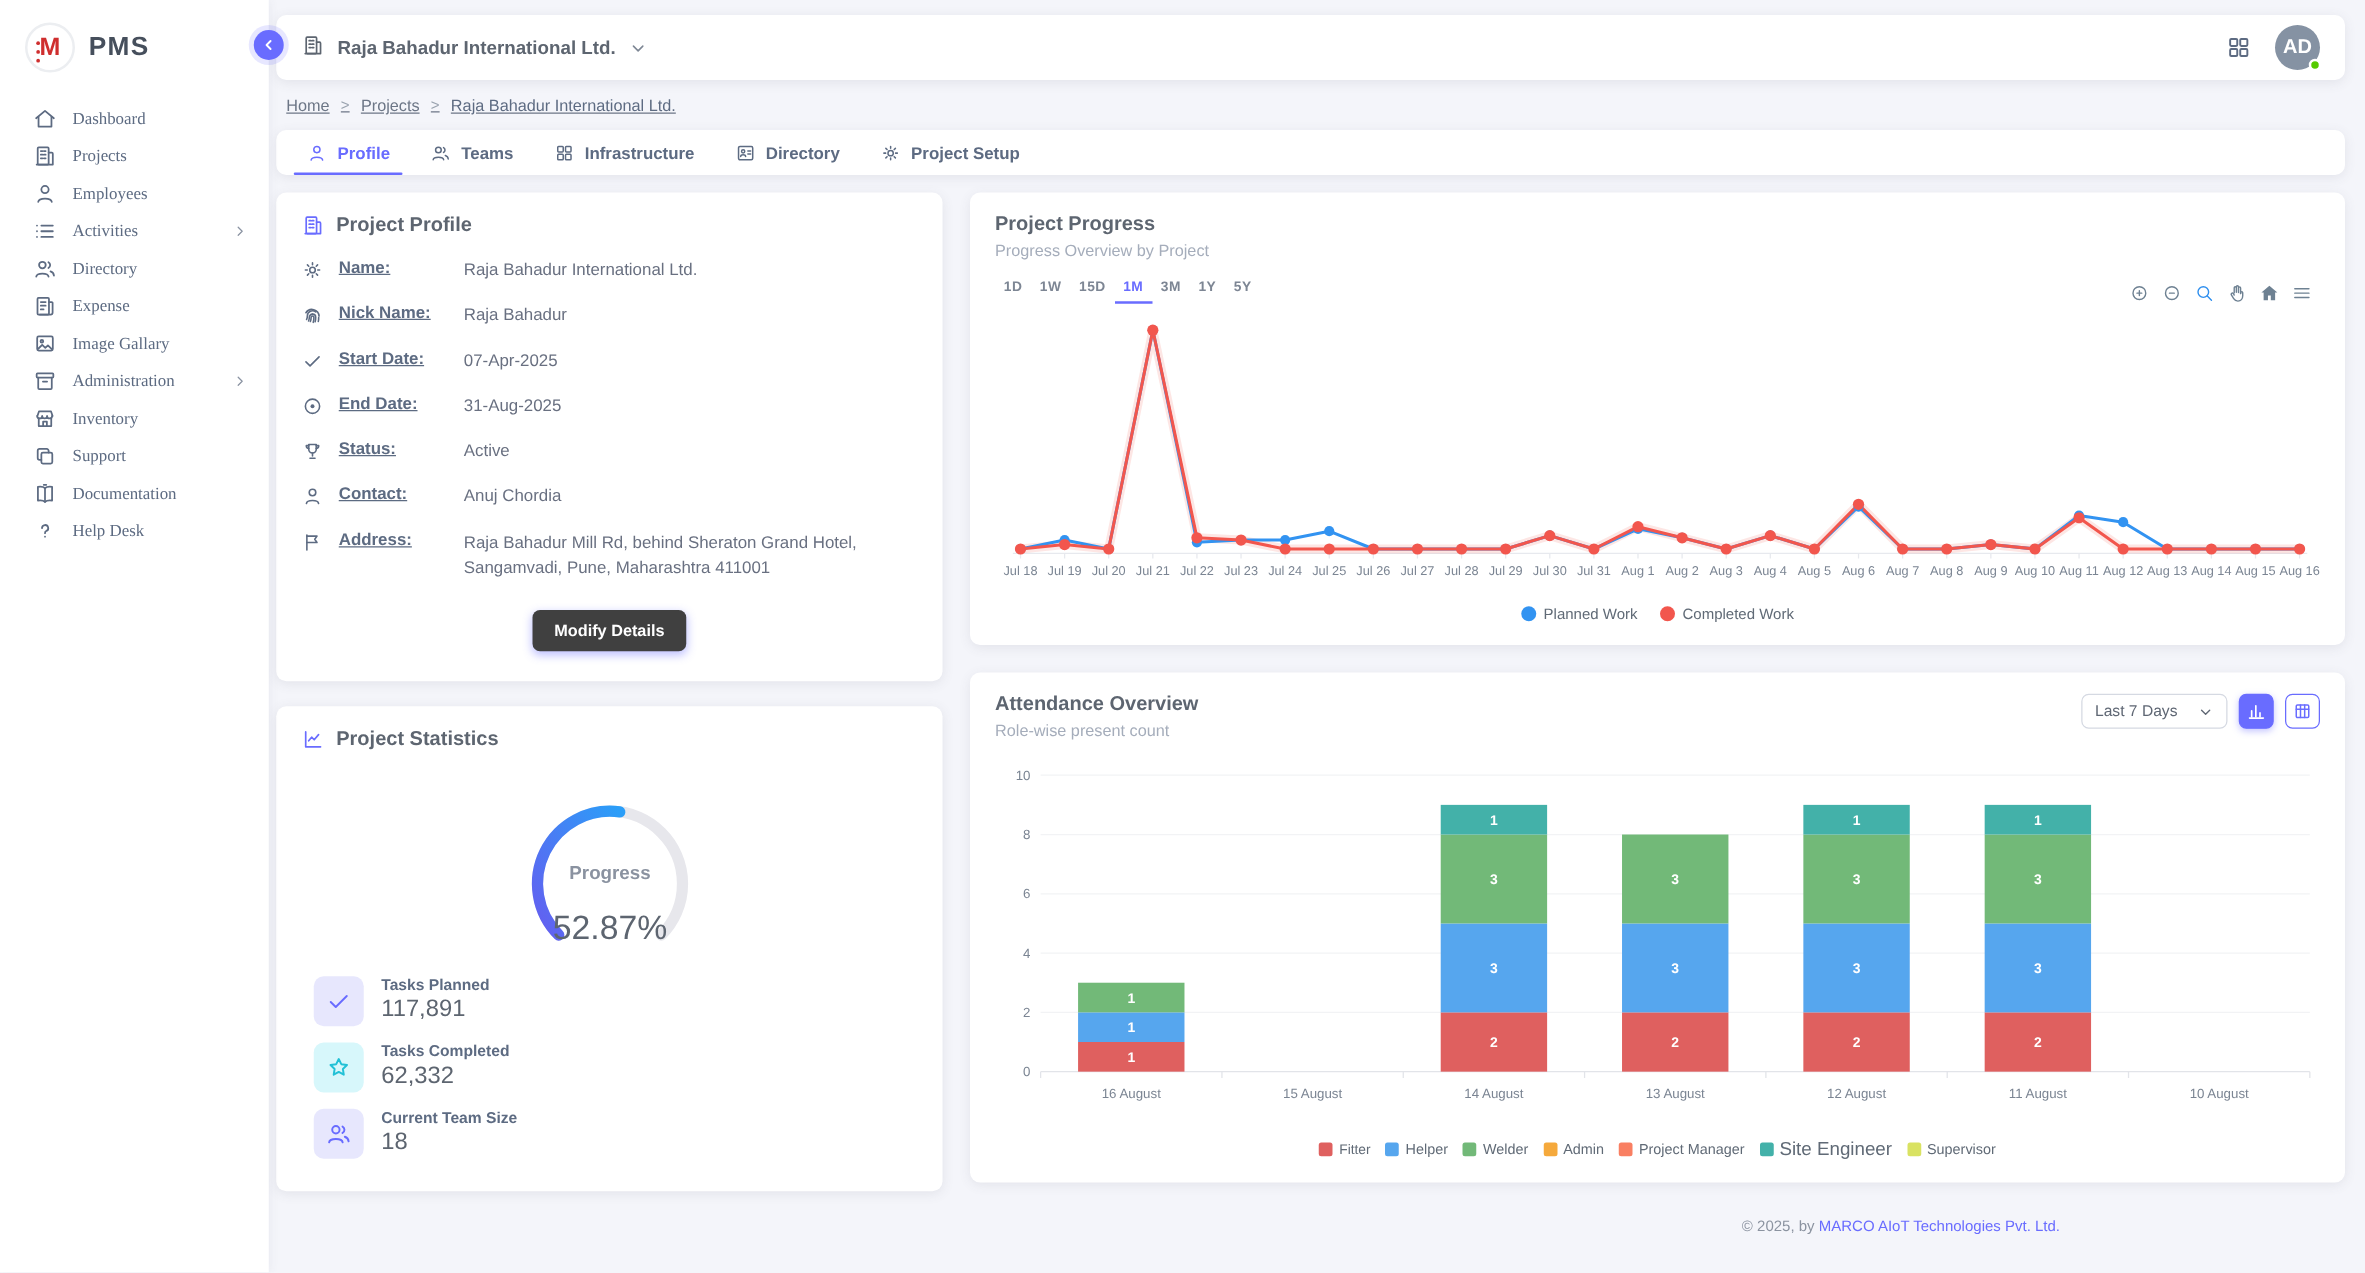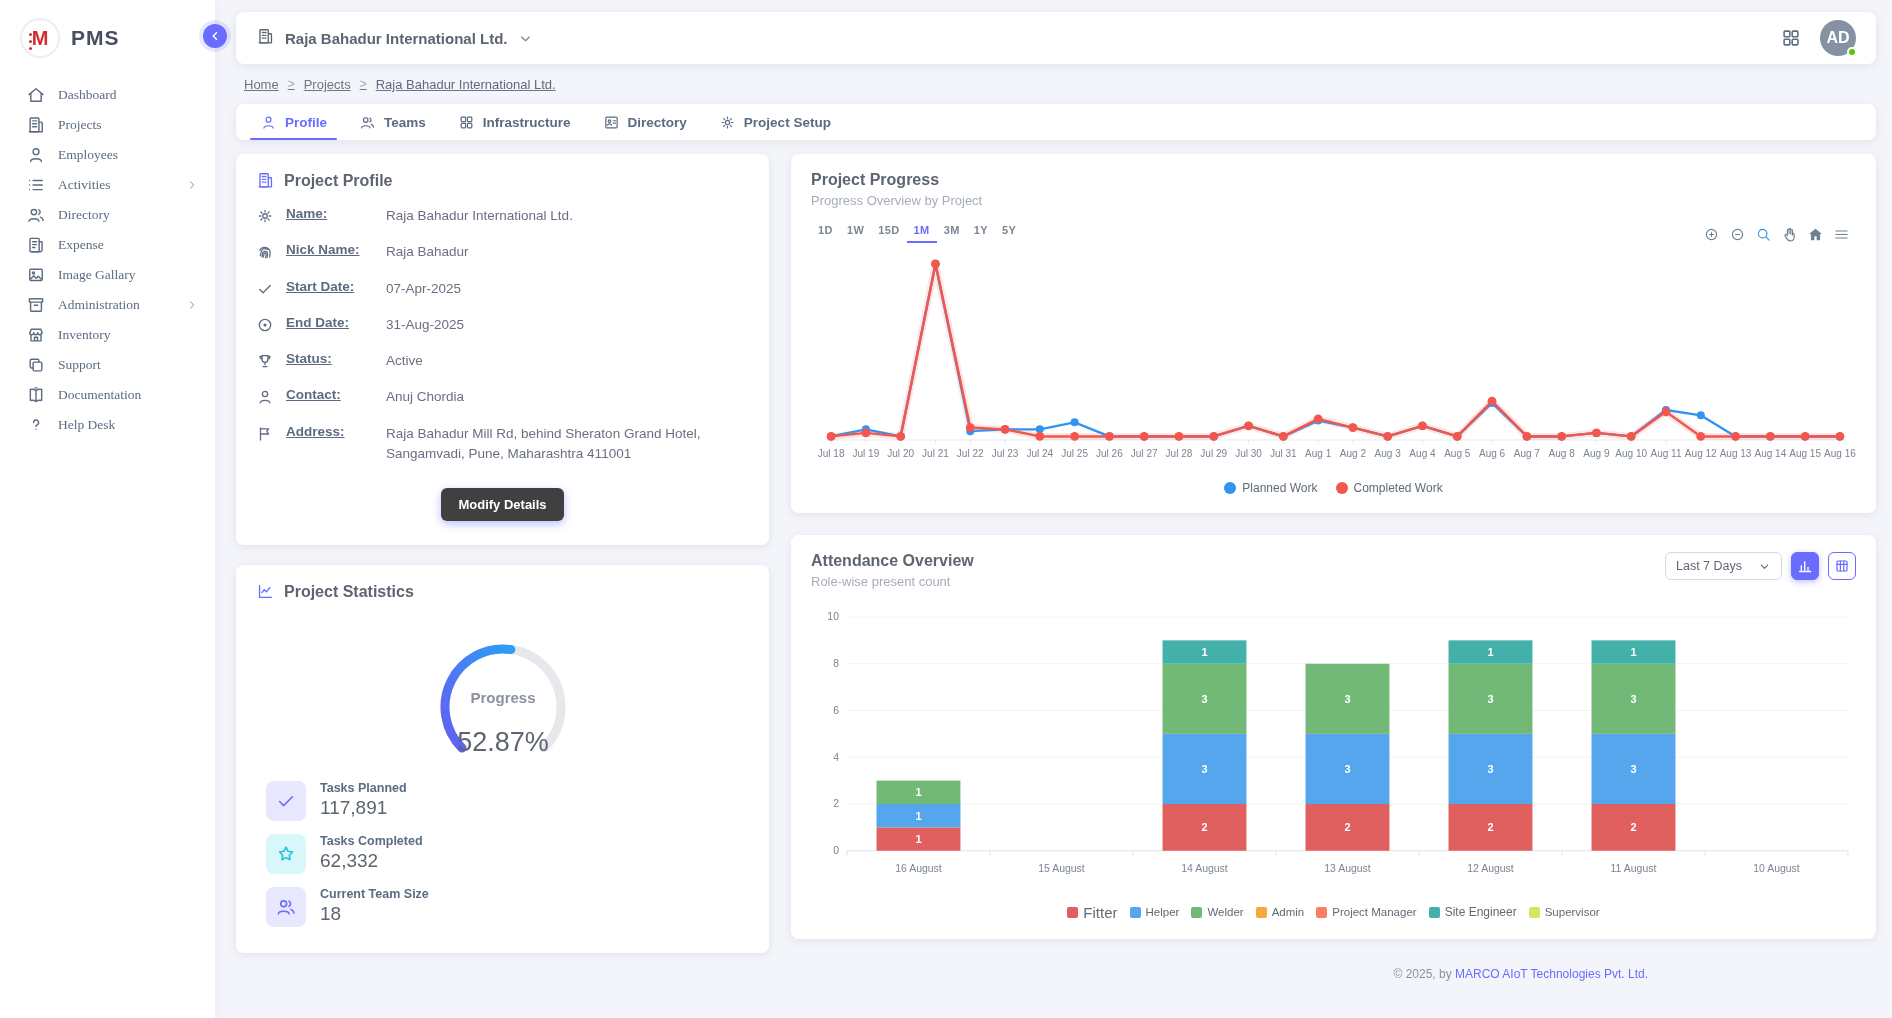--- a/index.html
+++ b/index.html
@@ -25,21 +25,21 @@
                   background:#696cff; border:none; color:#fff; display:grid; place-items:center; cursor:pointer;
                   box-shadow:0 0 0 4px rgba(105,108,255,.16); padding:0; }
   #sidebar-nav { padding-top:6px; }
   .nav-item { display:flex; align-items:center; gap:12px; height:30px; padding:0 16px 0 26px;
               font-size:13.5px; font-weight:500; color:#5d6b82; cursor:pointer; }
   .nav-item svg { flex-shrink:0; }
   .nav-label { flex:1; white-space:nowrap;font-family:Liberation Serif, serif; }
   .nav-caret { display:flex; color:#8a93a2; }
 
   
-  .main { flex:1; padding:12px 16px 0 21px; min-width:0; }
+  .main { flex:1; padding:12px 16px 0 6px; min-width:0; }
   .card { background:#fff; border-radius:8px; box-shadow:0 2px 9px rgba(76,78,100,.10); }
 
   .topbar { height:52px; display:flex; align-items:center; justify-content:space-between; padding:0 20px; }
   .company { display:flex; align-items:center; gap:10px; font-size:15px; font-weight:600; color:#5d6570; cursor:pointer; }
   .company .chev { color:#7d8694; display:flex; }
   .topbar-right { display:flex; align-items:center; gap:18px; }
   .icon-btn { background:none; border:none; padding:0; color:#5d6b82; cursor:pointer; display:flex; }
   .avatar { width:36px; height:36px; border-radius:50%; background:#8592a3; color:#fff; font-size:16px; font-weight:700;
             display:grid; place-items:center; position:relative; cursor:pointer; }
   .online-dot { position:absolute; right:-1px; bottom:-1px; width:10px; height:10px; border-radius:50%;
@@ -745,41 +745,41 @@
                 <text x="823.2857142857142" y="170.1" text-anchor="middle" font-size="11" font-weight="bold" fill="#fff">3</text>
                 <rect x="781.2857142857142" y="60.8" width="84" height="70.2" fill="#72b978"></rect>
                 <text x="823.2857142857142" y="99.9" text-anchor="middle" font-size="11" font-weight="bold" fill="#fff">3</text>
                 <rect x="781.2857142857142" y="37.4" width="84" height="23.4" fill="#43b1a9"></rect>
                 <text x="823.2857142857142" y="53.1" text-anchor="middle" font-size="11" font-weight="bold" fill="#fff">1</text>
                 <text x="966.4285714285714" y="269" text-anchor="middle" font-size="10.5" fill="#7b8593">10 August</text>
               </svg></div>
           <div class="legend" id="bar-legend" style="gap: 12px;">
               <span class="legend-item" style="gap:5px">
          <span class="legend-sq" style="background:#df605f"></span>
-         <span style="font-size:15px">Fitter</span>
+         <span style="font-size:11px">Fitter</span>
               </span>
               <span class="legend-item" style="gap:5px">
          <span class="legend-sq" style="background:#56a6ee"></span>
          <span style="font-size:11.5px">Helper</span>
               </span>
               <span class="legend-item" style="gap:5px">
          <span class="legend-sq" style="background:#72b978"></span>
          <span style="font-size:11.5px">Welder</span>
               </span>
               <span class="legend-item" style="gap:5px">
          <span class="legend-sq" style="background:#f5a93c"></span>
          <span style="font-size:11.5px">Admin</span>
               </span>
               <span class="legend-item" style="gap:5px">
          <span class="legend-sq" style="background:#f97f62"></span>
          <span style="font-size:11.5px">Project Manager</span>
               </span>
               <span class="legend-item" style="gap:5px">
          <span class="legend-sq" style="background:#43b1a9"></span>
-         <span style="font-size:12px">Site Engineer</span>
+         <span style="font-size:15px">Site Engineer</span>
               </span>
               <span class="legend-item" style="gap:5px">
          <span class="legend-sq" style="background:#d9e262"></span>
          <span style="font-size:11.5px">Supervisor</span>
               </span>
             </div>
         </section>
 
         <div class="footer">
           <span>© 2025, by</span>

